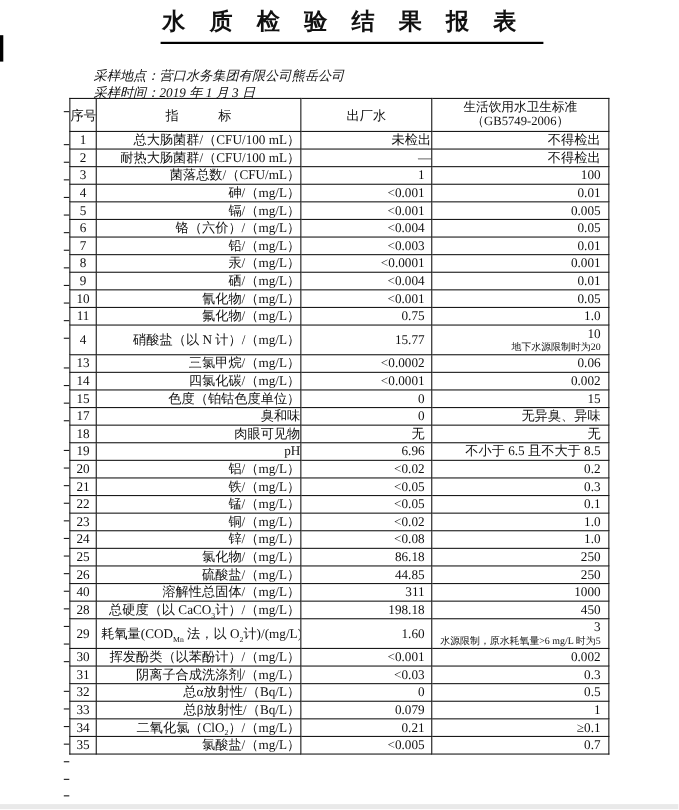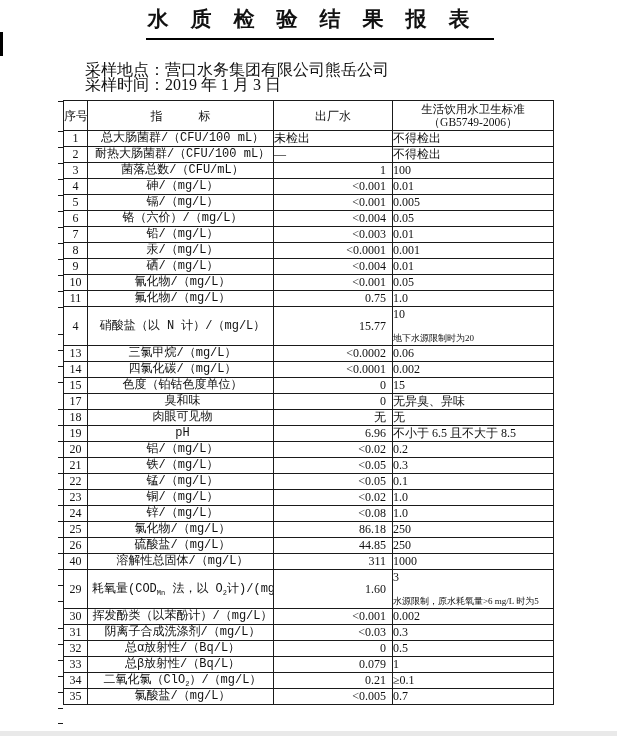--- a/index.html
+++ b/index.html
@@ -13,41 +13,41 @@
   .tick{position:absolute;left:58px;width:5px;height:1px;background:#1a1a1a;}
 
   
   .title-wrap{position:absolute;top:5px;left:0;width:617px;text-align:center;}
   .title-text{
     display:inline-block;font-size:21px;font-weight:bold;letter-spacing:22px;
     margin-right:-22px;padding:0 2px 5px 2px;border-bottom:2px solid #000;white-space:nowrap;
   }
 
   
-  .sampling{position:absolute;left:85px;top:62px;font-size:16px;line-height:15px;white-space:nowrap;}
+  .sampling{position:absolute;left:85px;top:62px;font-size:12px;line-height:15px;white-space:nowrap;font-style:italic;}
 
   
   .results-table{
-    position:absolute;left:63px;top:100px;width:490px;
+    position:absolute;left:63px;top:89px;width:490px;
     border-collapse:collapse;table-layout:fixed;
   }
   .results-table th,.results-table td{
     border:1px solid #1a1a1a;font-size:12px;font-weight:normal;
     padding:0;vertical-align:middle;overflow:hidden;white-space:nowrap;
   }
   .results-table thead th{height:29px;text-align:center;line-height:14px;}
   .hdr-std{font-size:11.5px;line-height:13px;}
   .results-table tbody tr{height:15px;}
   td.c-no{text-align:center;line-height:15px;}
-  td.c-ind{text-align:center;padding-left:4px;line-height:15px;font-family:Liberation Mono, monospace;}
+  td.c-ind{text-align:right;padding-left:4px;line-height:15px;}
   td.c-val{text-align:right;padding-right:6px;line-height:15px;}
-  td.c-val.center{text-align:left;padding-right:0;}
-  td.c-lim{text-align:left;padding-right:7px;line-height:15px;}
+  td.c-val.center{text-align:right;padding-right:0;}
+  td.c-lim{text-align:right;padding-right:7px;line-height:15px;}
   td.c-lim .lim-main{line-height:14px;}
-  td.c-lim .lim-note{font-size:9px;line-height:11px;padding-bottom:1px;margin-top:12px;}
+  td.c-lim .lim-note{font-size:9px;line-height:11px;padding-bottom:1px;}
   sub{font-size:7px;line-height:0;}
 </style>
 </head>
 <body>
 
 <div id="page">
 
   <div class="edge-bar"></div>
 
   <div class="title-wrap">
@@ -229,20 +229,26 @@
           <td class="c-no">26</td>
           <td class="c-ind">硫酸盐/（mg/L）</td>
           <td class="c-val">44.85</td>
           <td class="c-lim">250</td>
         </tr>
         <tr>
           <td class="c-no">40</td>
           <td class="c-ind">溶解性总固体/（mg/L）</td>
           <td class="c-val">311</td>
           <td class="c-lim">1000</td>
+        </tr>
+        <tr>
+          <td class="c-no">28</td>
+          <td class="c-ind">总硬度（以 CaCO<sub>3</sub>计）/（mg/L）</td>
+          <td class="c-val">198.18</td>
+          <td class="c-lim">450</td>
         </tr>
         <tr>
           <td class="c-no">29</td>
           <td class="c-ind">耗氧量(COD<sub>Mn</sub> 法，以 O<sub>2</sub>计)/(mg/L)</td>
           <td class="c-val">1.60</td>
           <td class="c-lim">
             <div class="lim-main">3</div>
             <div class="lim-note">水源限制，原水耗氧量&gt;6 mg/L 时为5</div>
           </td>
         </tr>

